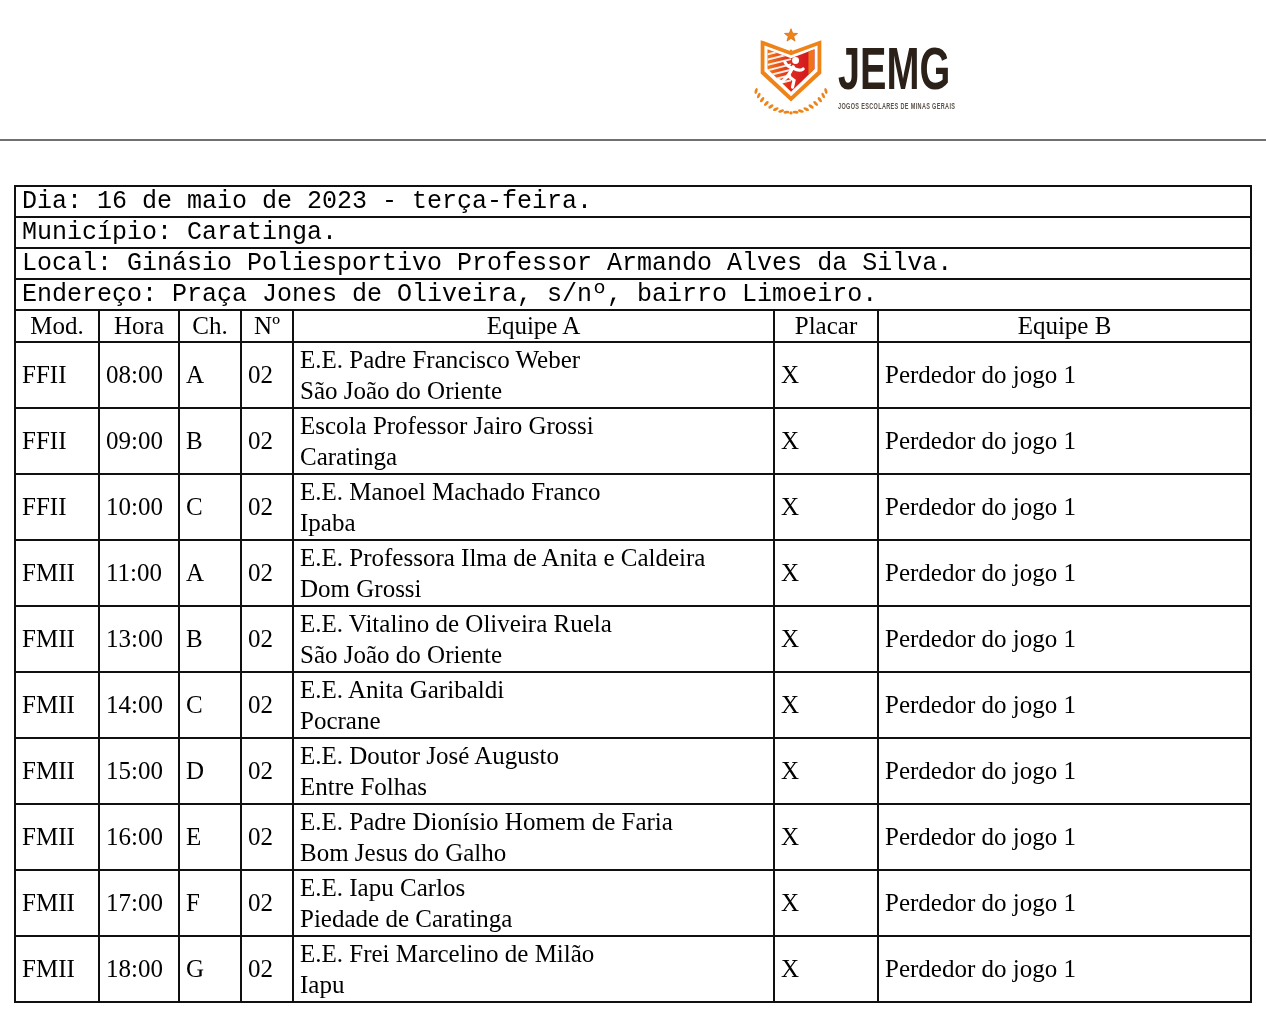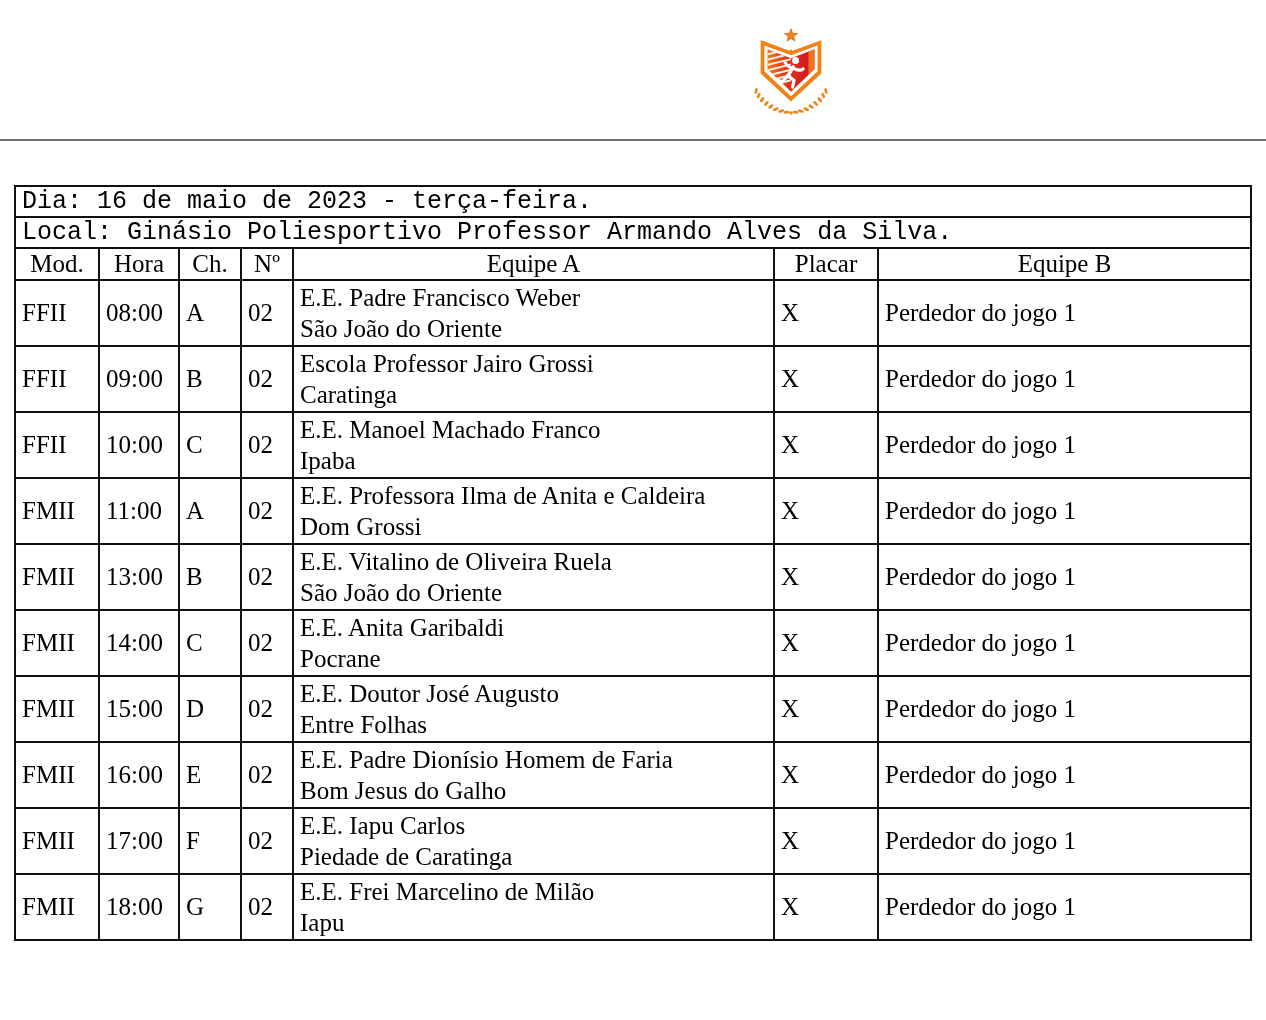--- a/index.html
+++ b/index.html
@@ -135,40 +135,50 @@
           <path d="M53,53 C58,56 62,57 66,54"></path>
           <path d="M52,53 C47,52 44,49 42,45"></path>
           <path d="M46,63 L54,69 L52,78"></path>
           <path d="M46,63 L38,71 L30,68"></path>
         </g>
       </g>
 
       <polygon points="50,1 52.2,6.9 58.6,7.2 53.6,11.1 55.3,17.3 50,13.7 44.7,17.3 46.4,11.1 41.4,7.2 47.8,6.9" fill="#EE8418" stroke="#D96A10" stroke-width="1"></polygon>
     </svg>
 
+    <div class="logo-text">
+      <div class="logo-title">JEMG</div>
+      <div class="logo-tagline">JOGOS ESCOLARES DE MINAS GERAIS</div>
+    </div>
   </div>
 
   <hr class="divider">
 
   <table class="schedule">
     <colgroup>
       <col style="width:84px">
         <col style="width:80px">
         <col style="width:62px">
       <col style="width:52px">
         <col style="width:481px">
         <col style="width:104px">
         <col>
     </colgroup>
     <tbody>
       <tr>
         <td colspan="7" class="info-cell">Dia: 16 de maio de 2023 - terça-feira.</td>
       </tr>
       <tr>
+        <td colspan="7" class="info-cell">Município: Caratinga.</td>
+      </tr>
+      <tr>
         <td colspan="7" class="info-cell">Local: Ginásio Poliesportivo Professor Armando Alves da Silva.</td>
+      </tr>
+      <tr>
+        <td colspan="7" class="info-cell">Endereço: Praça Jones de Oliveira, s/nº, bairro Limoeiro.</td>
       </tr>
       <tr class="head-row">
         <td>Mod.</td>
         <td>Hora</td>
         <td>Ch.</td>
         <td>Nº</td>
         <td>Equipe A</td>
         <td>Placar</td>
         <td>Equipe B</td>
       </tr>

